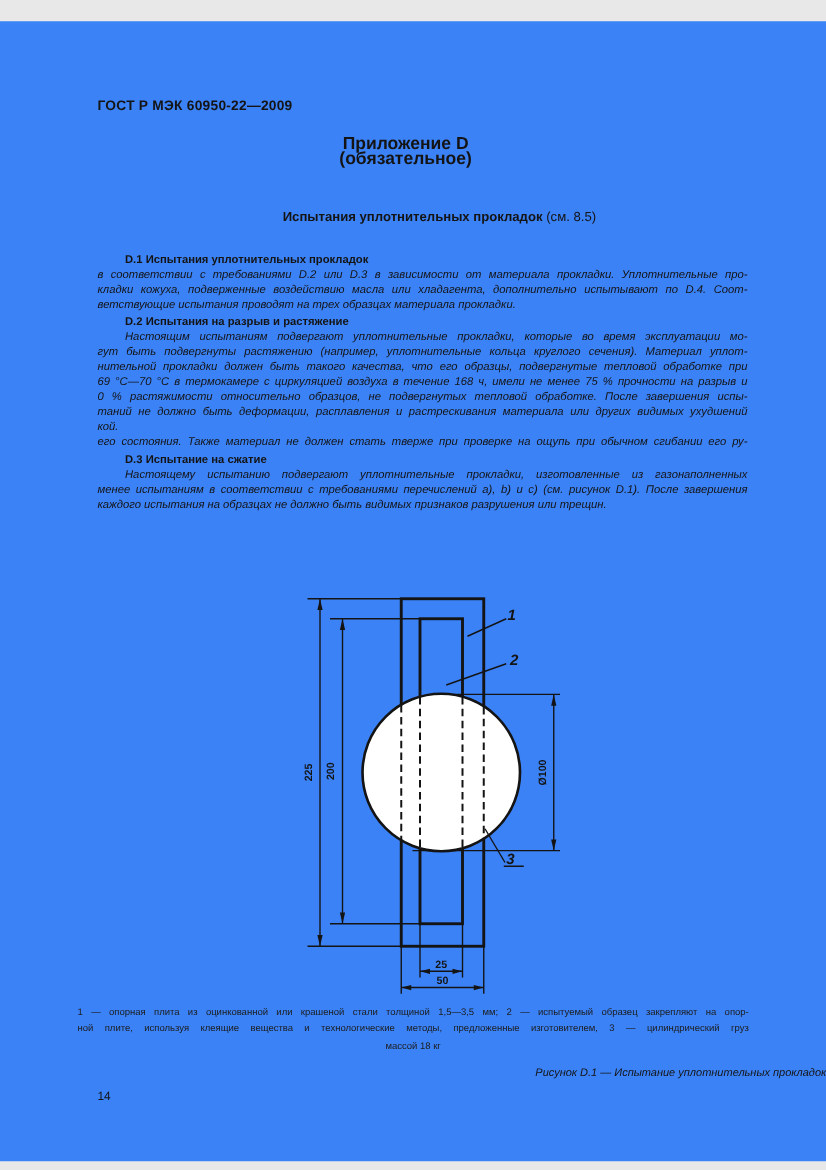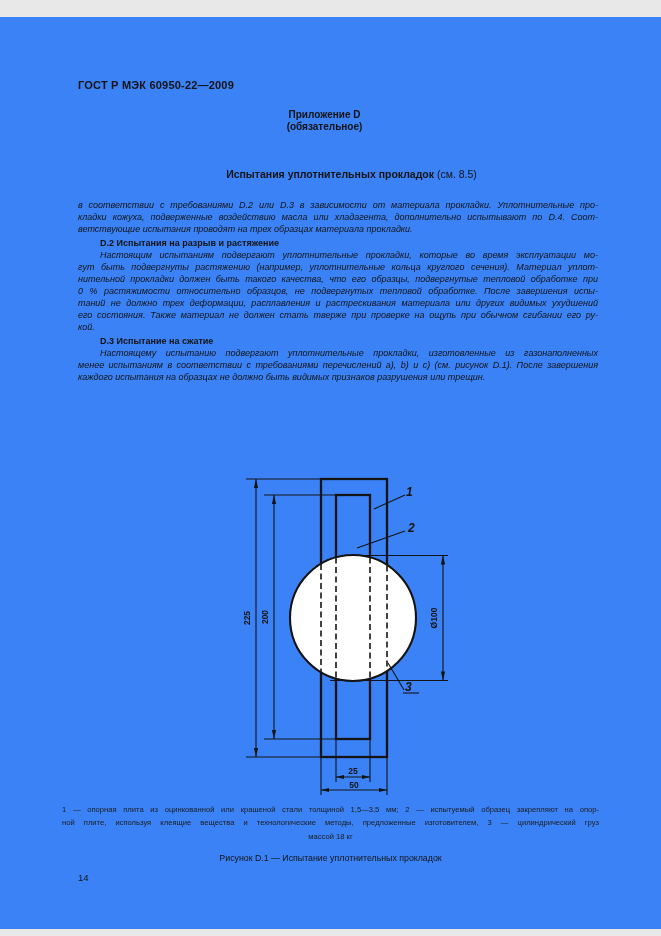--- a/index.html
+++ b/index.html
@@ -2,67 +2,69 @@
 <html><head>
 <meta charset="utf-8">
 <style>
   html,body { margin:0; padding:0; background:#e8e8e8; }
   .page {
     position:relative; width:661px; height:912px; background:#3b82f6;
     font-family:"Liberation Sans", sans-serif; color:#141414; overflow:hidden;
     margin:17px auto;
   }
   .std-header { position:absolute; left:78px; top:62px; font-weight:bold; font-size:11px; letter-spacing:.2px; }
-  .annex { position:absolute; left:0; right:12px; top:92px; text-align:center; font-weight:bold; font-size:10px; line-height:11.5px; }
+  .annex { position:absolute; left:0; right:12px; top:92px; text-align:center; font-weight:bold; font-size:14px; line-height:11.5px; }
   .doc-title { position:absolute; left:0; right:0; top:151px; text-align:center; font-size:10.5px;padding-left:42px; }
   .doc-title .t-bold { font-weight:bold; }
   .textcol { position:absolute; left:78px; top:182px; width:520px; font-size:9px; line-height:12px; }
   .sec-heading { font-weight:bold; text-indent:22px; margin-top:2px; }
   .pline { font-style:italic; text-align:justify; text-align-last:justify; }
   .pline.first { text-indent:22px; }
   .pline.last { text-align-last:left; }
   .figure-svg { position:absolute; left:234px; top:450px; }
   .fig-legend { position:absolute; left:62px; top:786px; width:537px; font-size:7.6px; line-height:13.4px; color:#1c1c1c; }
   .cap-line { text-align:justify; text-align-last:justify; }
   .cap-line.last { text-align:right; text-align-last:center; }
-  .fig-caption { position:absolute; left:0; right:0; top:836px; text-align:center; font-size:8.8px; }
+  .fig-caption { position:absolute; left:0; right:0; top:836px; text-align:right; font-size:8.8px;font-style:italic; }
   .page-num { position:absolute; left:78px; top:855px; font-size:9.5px; }
 </style>
 </head>
 <body>
 
 <div class="page">
 
   <div class="std-header">ГОСТ Р МЭК 60950-22—2009</div>
 
   <div class="annex">
     <div>Приложение D</div>
     <div>(обязательное)</div>
   </div>
 
   <div class="doc-title"><span class="t-bold">Испытания уплотнительных прокладок</span><span> (см. 8.5)</span></div>
 
   <div class="textcol">
     <div>
+      <div class="sec-heading">D.1 Испытания уплотнительных прокладок</div>
       <div>
           <div class="pline">в соответствии с требованиями D.2 или D.3 в зависимости от материала прокладки. Уплотнительные про-</div>
           <div class="pline">кладки кожуха, подверженные воздействию масла или хладагента, дополнительно испытывают по D.4. Соот-</div>
           <div class="pline last">ветствующие испытания проводят на трех образцах материала прокладки.</div>
         </div>
     </div>
     <div>
       <div class="sec-heading">D.2 Испытания на разрыв и растяжение</div>
       <div>
           <div class="pline first">Настоящим испытаниям подвергают уплотнительные прокладки, которые во время эксплуатации мо-</div>
           <div class="pline">гут быть подвергнуты растяжению (например, уплотнительные кольца круглого сечения). Материал уплот-</div>
           <div class="pline">нительной прокладки должен быть такого качества, что его образцы, подвергнутые тепловой обработке при</div>
+          <div class="pline">69 °С—70 °С в термокамере с циркуляцией воздуха в течение 168 ч, имели не менее 75 % прочности на разрыв и</div>
           <div class="pline">0 % растяжимости относительно образцов, не подвергнутых тепловой обработке. После завершения испы-</div>
-          <div class="pline">таний не должно трех деформации, расплавления и растрескивания материала или других видимых ухудшений</div>
+          <div class="pline">таний не должно быть деформации, расплавления и растрескивания материала или других видимых ухудшений</div>
+          <div class="pline last">кой.</div>
           <div class="pline">его состояния. Также материал не должен стать тверже при проверке на ощупь при обычном сгибании его ру-</div>
-          <div class="pline last">кой.</div>
         </div>
     </div>
     <div>
       <div class="sec-heading">D.3 Испытание на сжатие</div>
       <div>
           <div class="pline first">Настоящему испытанию подвергают уплотнительные прокладки, изготовленные из газонаполненных</div>
           <div class="pline">менее испытаниям в соответствии с требованиями перечислений a), b) и c) (см. рисунок D.1). После завершения</div>
           <div class="pline last">каждого испытания на образцах не должно быть видимых признаков разрушения или трещин.</div>
         </div>
     </div>

